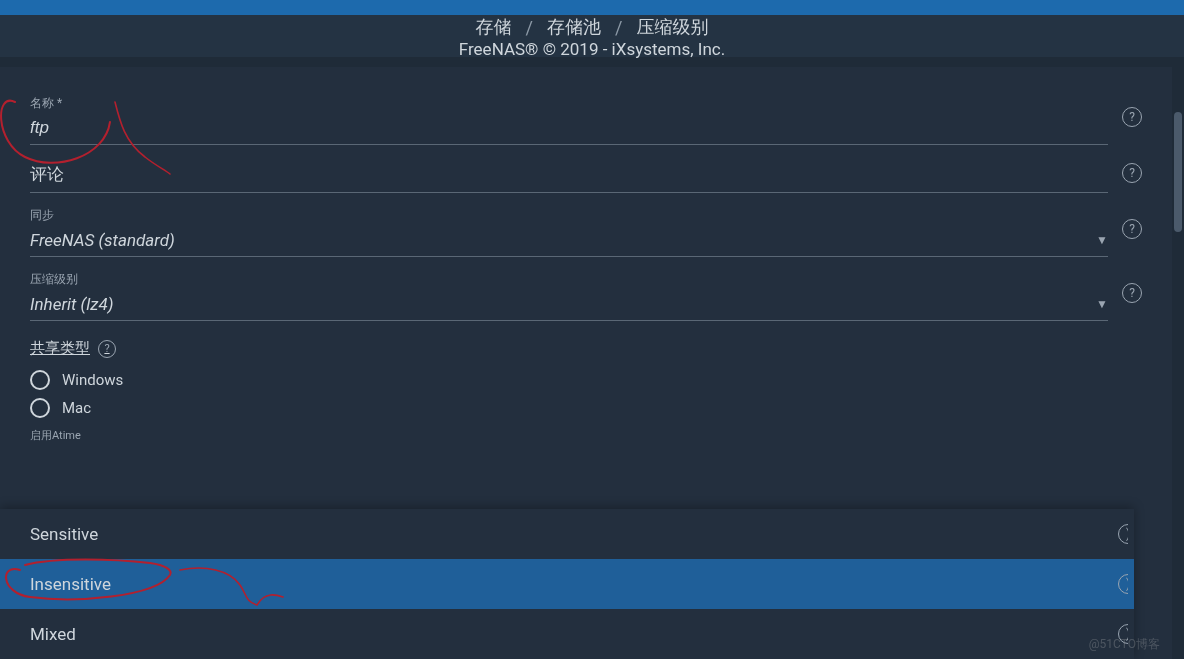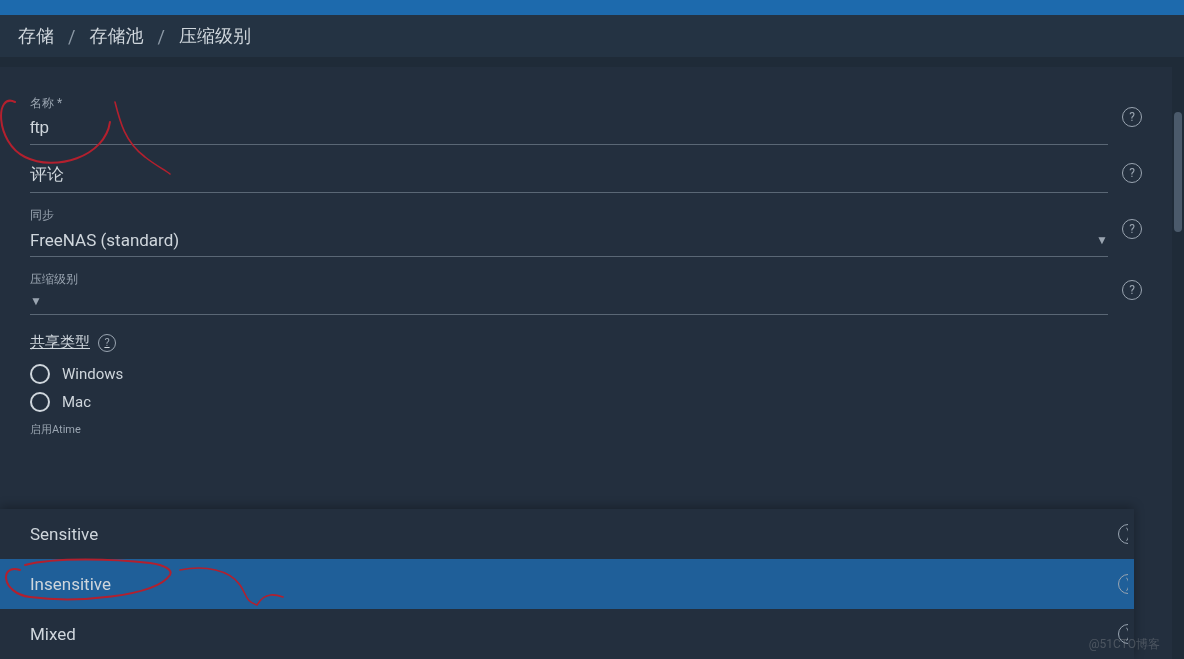--- a/index.html
+++ b/index.html
@@ -21,23 +21,24 @@
     height: 15px;
     background: #1d6aad;
     width: 100%;
   }
   .breadcrumb-bar {
     height: 42px;
     background: #243343;
     display: flex;
     align-items: center;
     justify-content: space-between;
-    padding: 16px 18px;
+    padding: 0 18px;
     font-size: 18px;
     color: #cfd6dc;
+    flex-direction: column;
   }
   .breadcrumb {
     display: flex;
     align-items: center;
     gap: 14px;
   }
   .breadcrumb .sep {
     color: #8c99a6;
   }
   .copyright {
@@ -81,20 +82,21 @@
   .field-input-wrap.sel {
     justify-content: space-between;
   }
   .field-value {
     font-size: 17px;
     color: #cfd6dc;
     flex: 1;
     background: transparent;
     border: none;
     outline: none;
+    font-style: italic;
   }
   .field-placeholder {
     font-size: 17px;
     color: #cfd6dc;
   }
   .chevron {
     color: #9aa5b1;
     font-size: 12px;
   }
   .help-icon {
@@ -235,20 +237,21 @@
   <div class="topbar"></div>
 
   <div class="breadcrumb-bar">
     <div class="breadcrumb">
       <span>存储</span>
       <span class="sep">/</span>
       <span>存储池</span>
       <span class="sep">/</span>
       <span>压缩级别</span>
     </div>
+    <div class="copyright">FreeNAS® © 2019 - iXsystems, Inc.</div>
   </div>
 
   <div class="body-area">
     <div class="scrollbar-stub"></div>
 
     <div class="form-panel">
 
       <div class="field-row">
         <div class="field">
           <label class="field-label">名称 *</label>
@@ -276,20 +279,21 @@
             <span class="chevron">▼</span>
           </div>
         </div>
         <span class="help-icon">?</span>
       </div>
 
       <div class="field-row">
         <div class="field">
           <label class="field-label">压缩级别</label>
           <div class="field-input-wrap sel">
+            <span class="field-value">Inherit (lz4)</span>
             <span class="chevron">▼</span>
           </div>
         </div>
         <span class="help-icon">?</span>
       </div>
 
       <div class="section-title">
         <span>共享类型</span>
         <span class="help-icon">?</span>
       </div>

